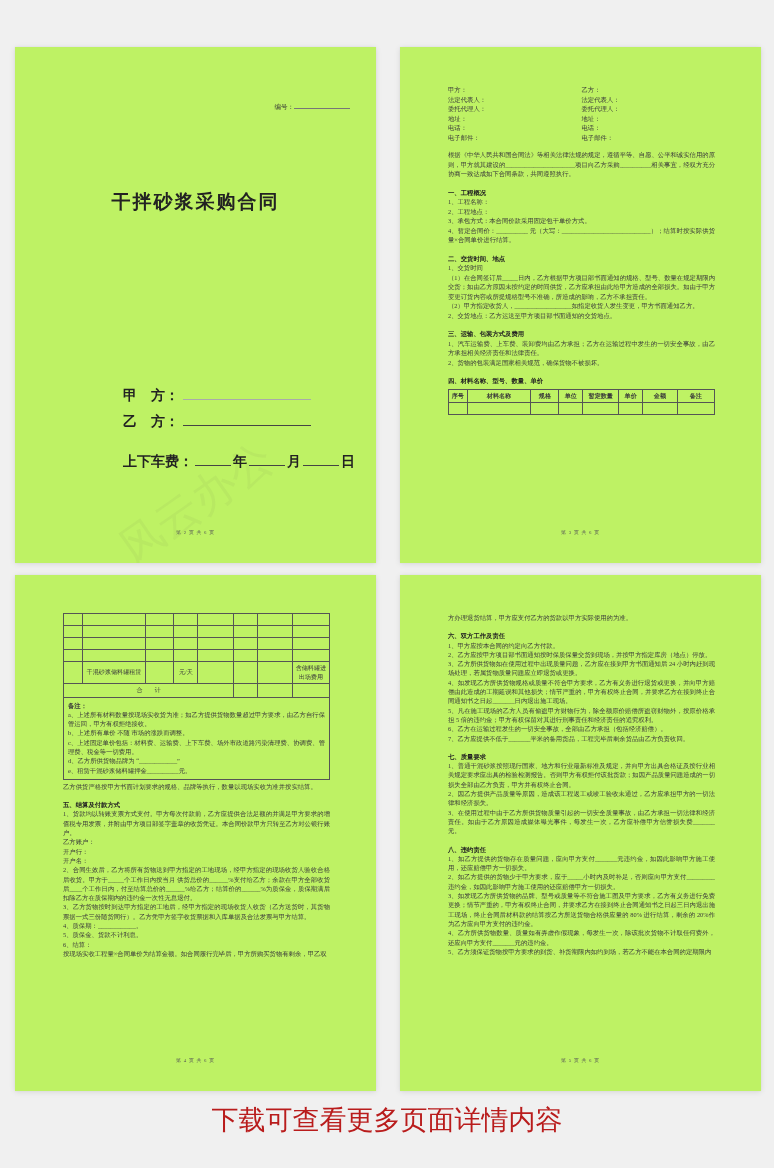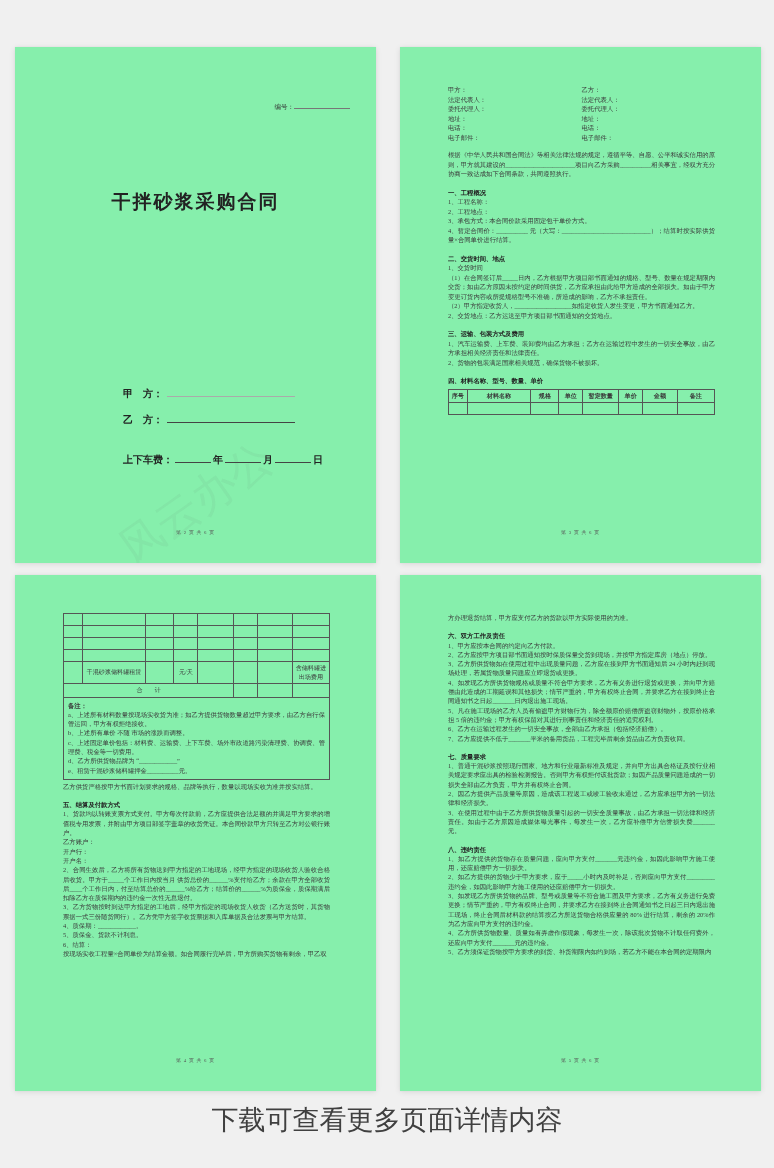--- a/index.html
+++ b/index.html
@@ -7,41 +7,41 @@
   body {
     position: relative;
     background: #f0f0f0;
     font-family: "Liberation Serif", "DejaVu Serif", serif;
     color: #333;
   }
   .page {
     position: absolute;
     width: 361px;
     height: 516px;
-    background: #86efac;
+    background: #bef264;
     box-shadow: 0 1px 6px rgba(0,0,0,0.10), 0 0 1px rgba(0,0,0,0.08);
     overflow: hidden;
   }
   #page-1 { left: 15px;  top: 47px; }
   #page-2 { left: 400px; top: 47px; }
   #page-3 { left: 15px;  top: 575px; }
   #page-4 { left: 400px; top: 575px; }
 
   
   .serial-row { position: absolute; top: 56px; right: 26px; font-size: 6.5px; color: #333; }
   .bl { display: inline-block; border-bottom: 1px solid #777; height: 0.9em; vertical-align: baseline; }
   .bl-serial { width: 56px; }
   .bl-party  { width: 128px; border-color: #aaa; margin-left: 4px; }
   .bl-party-b{ border-color: #444; }
   .bl-date   { width: 36px; border-color: #444; margin: 0 2px; }
   .cover-title {
     position: absolute; top: 142px; left: 0; width: 100%;
     text-align: center; font-size: 19px; font-weight: bold; letter-spacing: 2px; color: #222;
   }
-  .sig-row { position: absolute; left: 108px; font-size: 10px; font-weight: bold; color: #222; white-space: nowrap; font-family: Liberation Mono, monospace; }
+  .sig-row { position: absolute; left: 108px; font-size: 14px; font-weight: bold; color: #222; white-space: nowrap; font-family: Liberation Mono, monospace; }
   .sig-a { top: 340px; }
   .sig-b { top: 366px; }
   .sig-d { top: 406px; }
   .page-footer {
     position: absolute; bottom: 26px; left: 0; width: 100%;
     text-align: center; font-size: 6px; transform: scale(0.8); color: #555; letter-spacing: 1px;
   }
   .watermark {
     position: absolute; bottom: 30px; left: 50%;
     transform: translateX(-50%) rotate(-35deg);
@@ -78,21 +78,21 @@
     border: 0.8px solid #555; border-top: none;
     padding: 3px 4px 4px 4px;
   }
   .notes-title { font-weight: bold; }
 
   
   .caption {
     position: absolute; top: 1102px; left: 0; width: 100%;
     text-align: center;
     font-family: "Liberation Sans", "DejaVu Sans", sans-serif;
-    font-size: 27px; color: #404040;
+    font-size: 27px; color: #b91c1c;
   }
 </style>
 </head>
 <body>
 
 <div class="page" id="page-1">
   <div class="serial-row">
     <span>编号：</span><span class="bl bl-serial"></span>
   </div>
   <div class="cover-title">干拌砂浆采购合同</div>

